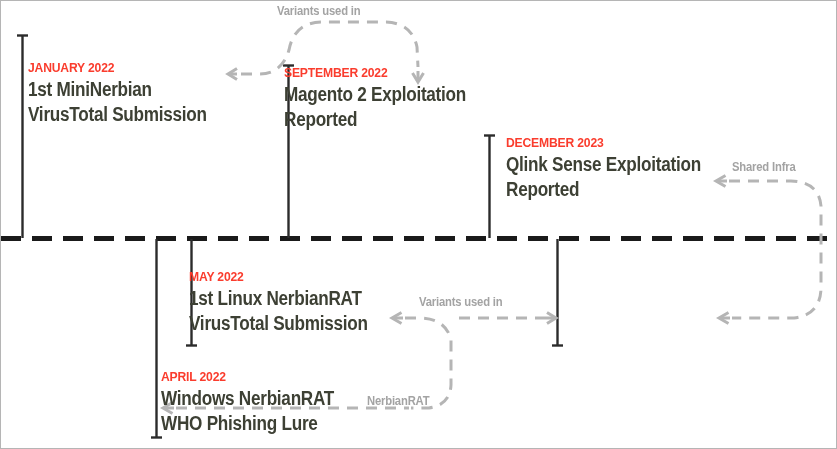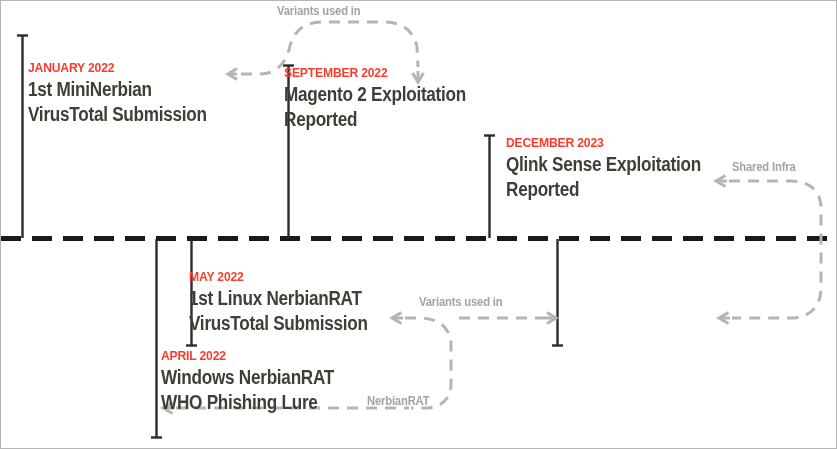--- a/index.html
+++ b/index.html
@@ -161,21 +161,21 @@
     <div class="event-title">Magento 2 Exploitation</div>
     <div class="event-title">Reported</div>
   </div>
 
   <div class="event" style="left:494px; top:134px;margin-left:11px;">
     <div class="event-date">DECEMBER 2023</div>
     <div class="event-title">Qlink Sense Exploitation</div>
     <div class="event-title">Reported</div>
   </div>
 
-  <div class="event" style="left:160px; top:347px;">
+  <div class="event" style="left:160px; top:368px;">
     <div class="event-date">APRIL 2022</div>
     <div class="event-title">Windows NerbianRAT</div>
     <div class="event-title">WHO Phishing Lure</div>
   </div>
 
   <div class="event" style="left:188px; top:268px;">
     <div class="event-date">MAY 2022</div>
     <div class="event-title">1st Linux NerbianRAT</div>
     <div class="event-title">VirusTotal Submission</div>
   </div>

